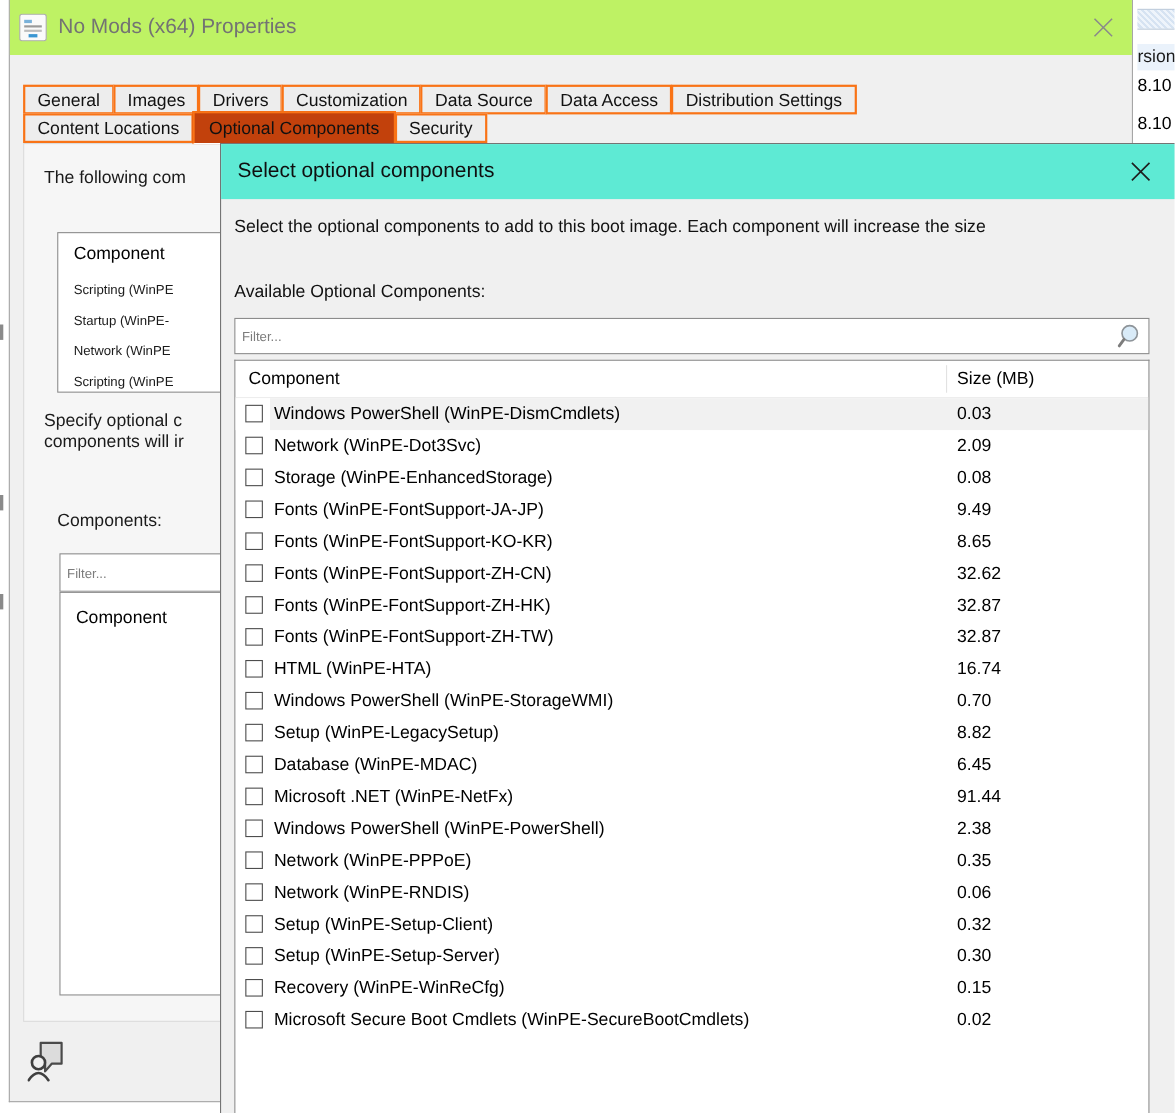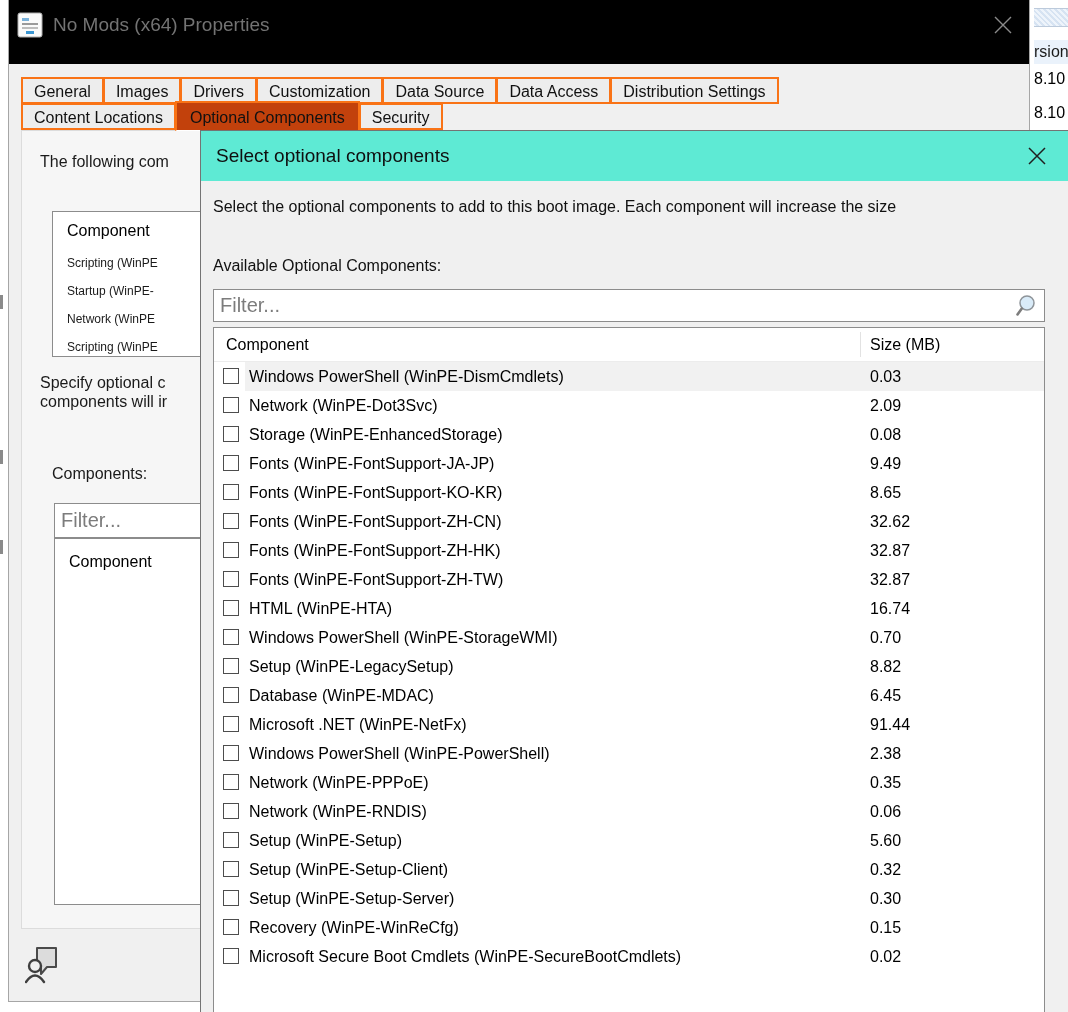--- a/index.html
+++ b/index.html
@@ -12,21 +12,21 @@
     background:repeating-linear-gradient(45deg,#eef4fb 0 2px,#d6e3f2 2px 4px);
     border-top:1px solid #bccadb;border-bottom:1px solid #bccadb;}
   .console-verhead{position:absolute;left:3px;top:40px;width:34px;height:24px;background:#eaf2fb;
     font-size:16px;line-height:24px;color:#1a1a1a;}
   .console-verval{position:absolute;left:3px;width:34px;height:22px;font-size:16px;line-height:22px;color:#000;}
   .edge-mark{position:absolute;left:0;width:3px;height:14px;background:#8a8a8a;z-index:0;}
 
   
   .props{position:absolute;left:8px;top:0;width:1022px;height:1002px;background:#f0f0f0;
     border:1px solid #a6a6a6;border-top:none;box-sizing:border-box;z-index:1;}
-  .props-titlebar{position:absolute;left:0;top:0;right:0;height:64px;background:#000000;}
+  .props-titlebar{position:absolute;left:0;top:0;right:0;height:50px;background:#bef264;}
   .props-appicon{position:absolute;left:8px;top:12px;width:26px;height:26px;}
   .props-title{position:absolute;left:44px;top:0;height:50px;line-height:50px;font-size:19px;color:#737373;white-space:nowrap;}
   .props-close{position:absolute;right:16px;top:15px;width:20px;height:20px;cursor:default;}
 
   .tabs{position:absolute;display:flex;z-index:3;}
   .tabs-r1{left:12px;top:77px;}
   .tabs-r2{left:12px;top:103px;}
   .tab{height:27px;line-height:25px;padding:0 11px;background:#ededed;border:2px solid #f97316;
     box-sizing:border-box;font-size:16px;color:#111;margin-right:-1px;white-space:nowrap;}
   .tab.active{background:#c2410c;border-bottom:1px solid #ffffff;height:30px;margin-top:-2px;
@@ -42,21 +42,21 @@
   .page-specify{position:absolute;left:18px;top:242px;font-size:16px;line-height:19px;white-space:nowrap;}
   .components-label{position:absolute;left:30px;top:334px;font-size:16px;white-space:nowrap;}
   .filter2{position:absolute;left:32px;top:372px;width:262px;height:35px;background:#fff;
     border:1px solid #8c8c8c;box-sizing:border-box;}
   .listbox2{position:absolute;left:32px;top:407px;width:262px;height:367px;background:#fff;
     border:1px solid #8c8c8c;box-sizing:border-box;}
   .listbox2 .lb-header{top:14px;}
   .feedback-icon{position:absolute;left:16px;top:944px;width:36px;height:40px;}
 
   input.filter-input{border:none;outline:none;background:transparent;font-family:"Liberation Sans",sans-serif;
-    font-size:20px;padding:0 0 0 6px;margin:0;width:calc(100% - 40px);height:100%;color:#000;}
+    font-size:12px;padding:0 0 0 6px;margin:0;width:calc(100% - 40px);height:100%;color:#000;}
   input.filter-input::placeholder{color:#7c7c7c;opacity:1;}
 
   
   .dialog{position:absolute;left:200px;top:130px;width:868px;height:882px;background:#f0f0f0;
     border-left:1px solid #747474;border-top:1px solid #747474;box-sizing:border-box;z-index:5;}
   .dlg-titlebar{position:absolute;left:0;top:0;right:0;height:50px;background:#5eead4;}
   .dlg-title{position:absolute;left:15px;top:0;height:50px;line-height:50px;font-size:19px;color:#0f0f0f;white-space:nowrap;}
   .dlg-close{position:absolute;right:21px;top:15px;width:20px;height:20px;cursor:default;}
   .dlg-body{position:absolute;left:0;top:50px;right:0;bottom:0;}
   .dlg-desc{position:absolute;left:12px;top:15px;font-size:16px;line-height:21px;color:#111;}
@@ -264,25 +264,20 @@
               <span class="tname">Network (WinPE-PPPoE)</span>
               <span class="tsize">0.35</span>
             </div>
             <div class="trow">
               <span class="cb"></span>
               <span class="tname">Network (WinPE-RNDIS)</span>
               <span class="tsize">0.06</span>
             </div>
             <div class="trow">
               <span class="cb"></span>
-              <span class="tname">Setup (WinPE-Setup)</span>
-              <span class="tsize">5.60</span>
-            </div>
-            <div class="trow">
-              <span class="cb"></span>
               <span class="tname">Setup (WinPE-Setup-Client)</span>
               <span class="tsize">0.32</span>
             </div>
             <div class="trow">
               <span class="cb"></span>
               <span class="tname">Setup (WinPE-Setup-Server)</span>
               <span class="tsize">0.30</span>
             </div>
             <div class="trow">
               <span class="cb"></span>

